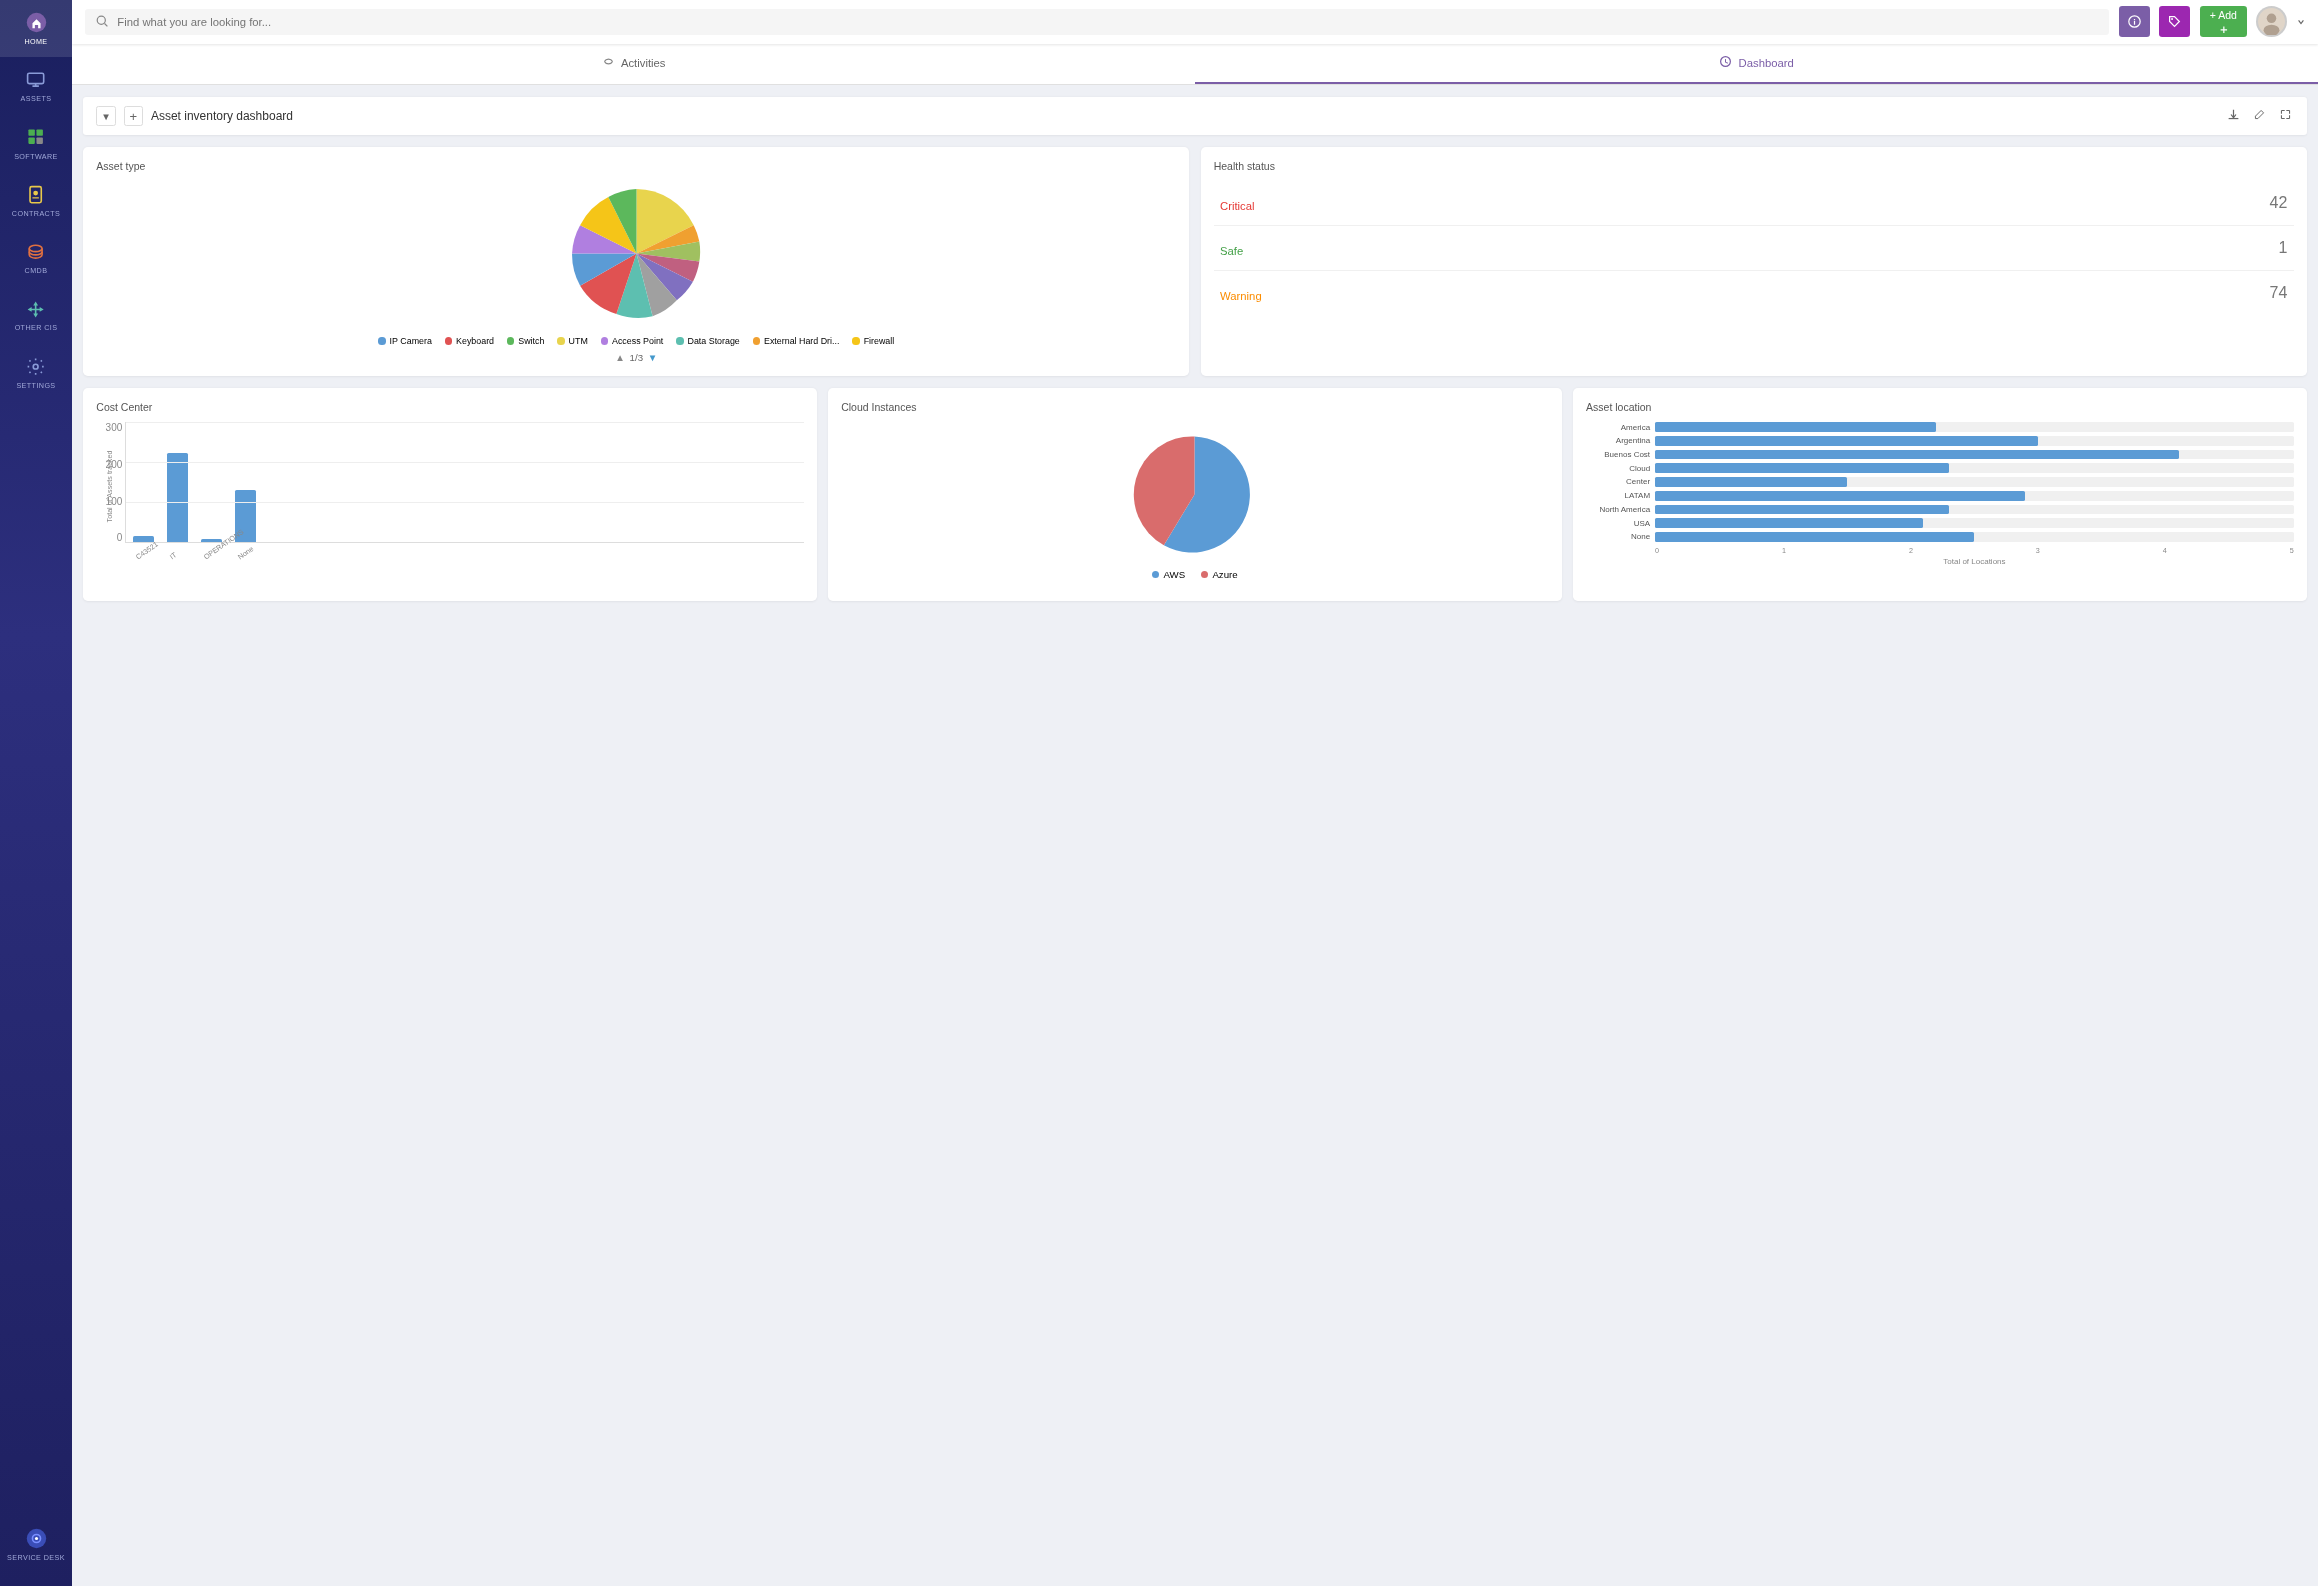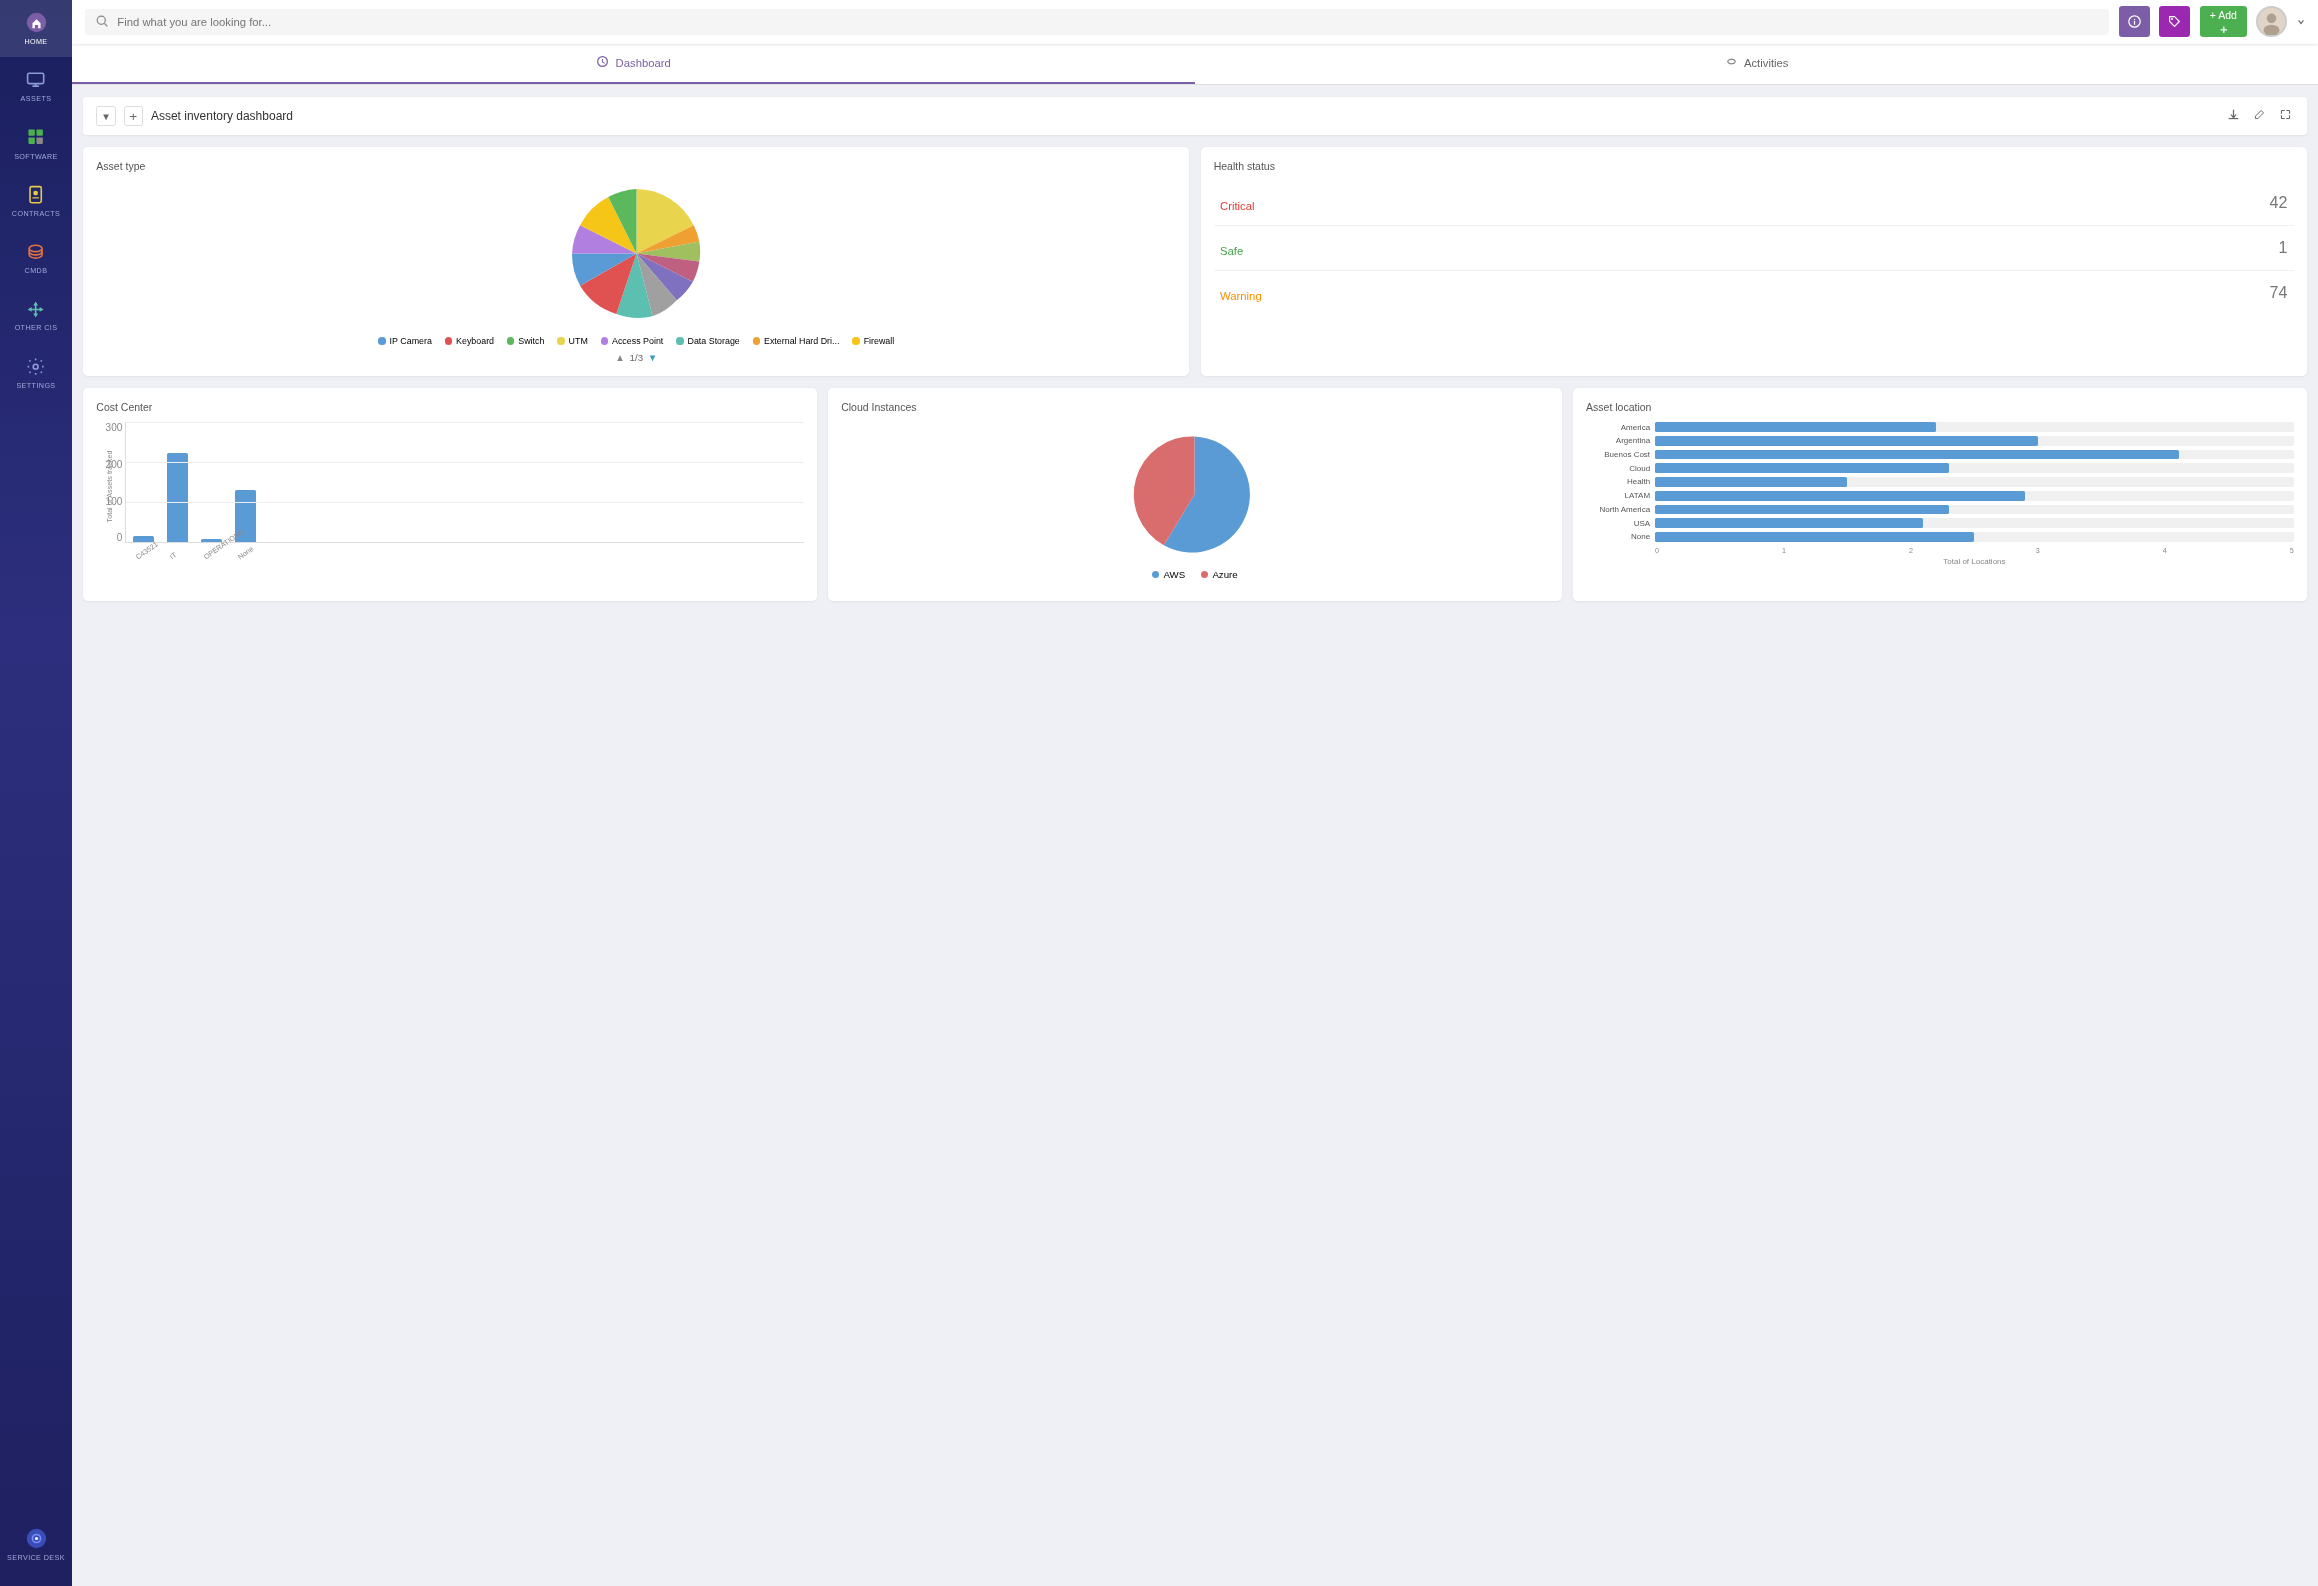--- a/index.html
+++ b/index.html
@@ -316,37 +316,37 @@
         <circle cx="17" cy="13" r="6" fill="#b0a090"></circle>
         <ellipse cx="17" cy="28" rx="10" ry="7" fill="#b0a090"></ellipse>
       </svg>
     </div>
     <svg width="8" height="8" viewBox="0 0 10 10">
         <path d="M2 3l3 4 3-4" stroke="#666" stroke-width="1.5" fill="none"></path>
       </svg>
   </div>
 
   <div class="nav-tabs">
+    <div class="nav-tab">
+      <span class="nav-tab-icon">
+        <svg width="13" height="13" viewBox="0 0 16 16" fill="none">
+          <path d="M3 8c2-4 8-4 10 0" stroke="#888" stroke-width="1.5" fill="none"></path>
+          <path d="M3 8c2 4 8 4 10 0" stroke="#888" stroke-width="1.5" fill="none"></path>
+        </svg>
+      </span>
+      <span>Activities</span>
+    </div>
     <div class="nav-tab active">
       <span class="nav-tab-icon">
         <svg width="13" height="13" viewBox="0 0 16 16" fill="none">
           <circle cx="8" cy="8" r="6" stroke="#7b5ea7" stroke-width="1.5" fill="none"></circle>
           <path d="M8 5v4l3 1" stroke="#7b5ea7" stroke-width="1.2"></path>
         </svg>
       </span>
       <span>Dashboard</span>
-    </div>
-    <div class="nav-tab">
-      <span class="nav-tab-icon">
-        <svg width="13" height="13" viewBox="0 0 16 16" fill="none">
-          <path d="M3 8c2-4 8-4 10 0" stroke="#888" stroke-width="1.5" fill="none"></path>
-          <path d="M3 8c2 4 8 4 10 0" stroke="#888" stroke-width="1.5" fill="none"></path>
-        </svg>
-      </span>
-      <span>Activities</span>
     </div>
   </div>
 
   <div class="content">
 
     <div class="dash-header">
       <button class="chevron-btn">▼</button>
       <button class="plus-btn">+</button>
       <span class="dash-header-title">Asset inventory dashboard</span>
       <div class="dash-header-actions">
@@ -548,21 +548,21 @@
               <div class="loc-bar" style="width:82%;"></div>
             </div>
           </div>
           <div class="loc-row">
             <span class="loc-label">Cloud</span>
             <div class="loc-bar-wrap">
               <div class="loc-bar" style="width:46%;"></div>
             </div>
           </div>
           <div class="loc-row">
-            <span class="loc-label">Health</span>
+            <span class="loc-label">Center</span>
             <div class="loc-bar-wrap">
               <div class="loc-bar" style="width:30%;"></div>
             </div>
           </div>
           <div class="loc-row">
             <span class="loc-label">LATAM</span>
             <div class="loc-bar-wrap">
               <div class="loc-bar" style="width:58%;"></div>
             </div>
           </div>

